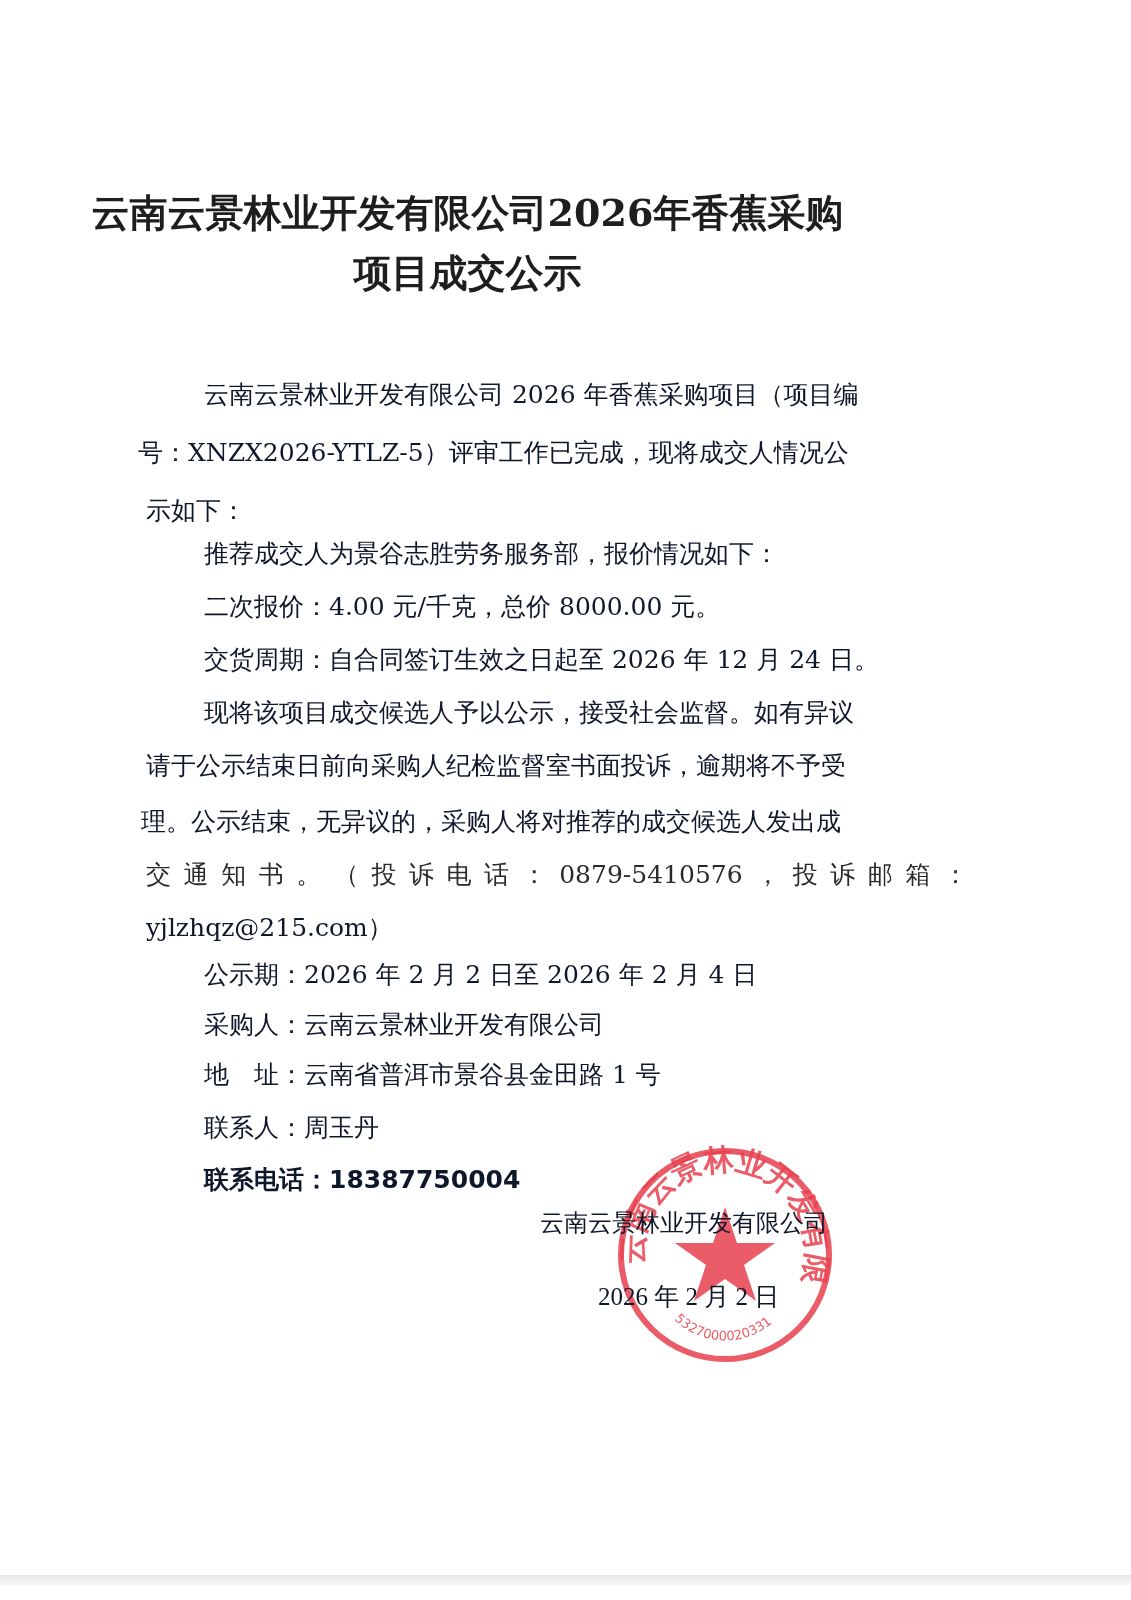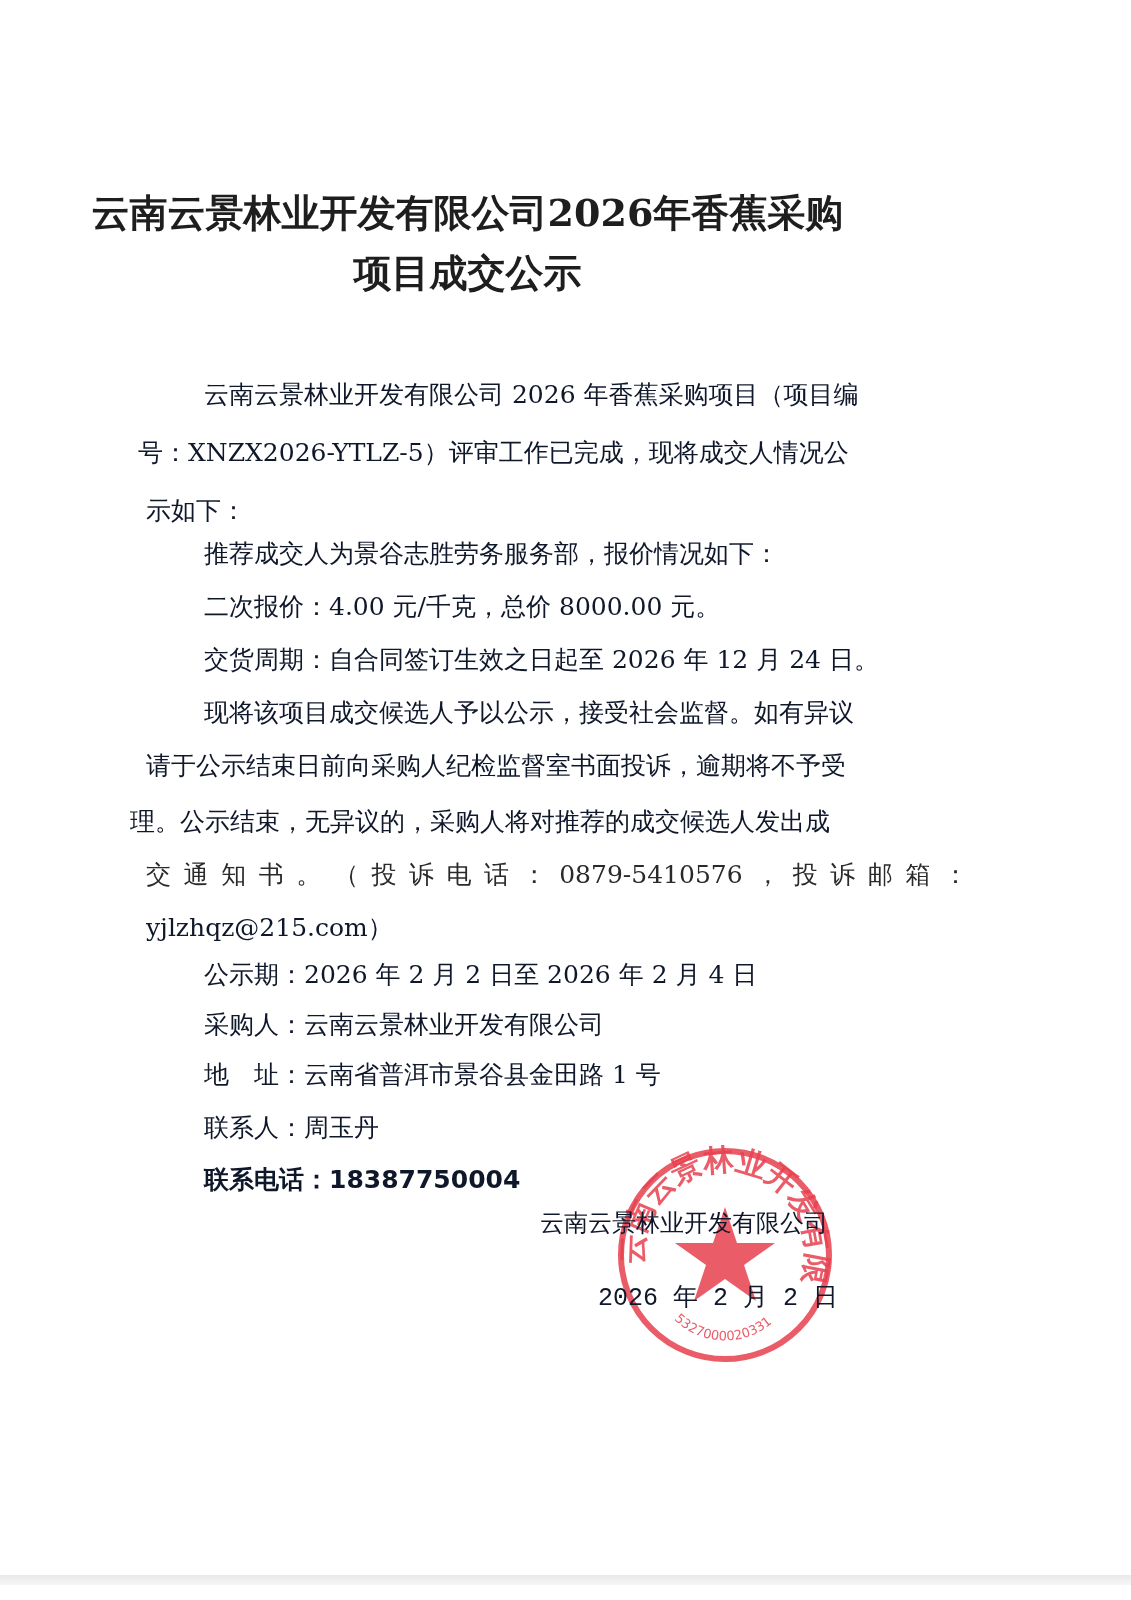--- a/index.html
+++ b/index.html
@@ -26,21 +26,21 @@
 <div class="line" style="left:204px;top:378px;">云南云景林业开发有限公司 2026 年香蕉采购项目（项目编</div>
 <div class="line" style="left:138px;top:436px;">号：XNZX2026-YTLZ-5）评审工作已完成，现将成交人情况公</div>
 <div class="line" style="left:146px;top:494px;">示如下：</div>
 
 <div class="line" style="left:204px;top:537px;">推荐成交人为景谷志胜劳务服务部，报价情况如下：</div>
 <div class="line" style="left:204px;top:590px;">二次报价：4.00 元/千克，总价 8000.00 元。</div>
 <div class="line" style="left:204px;top:643px;">交货周期：自合同签订生效之日起至 2026 年 12 月 24 日。</div>
 
 <div class="line" style="left:204px;top:696px;">现将该项目成交候选人予以公示，接受社会监督。如有异议</div>
 <div class="line" style="left:146px;top:749px;">请于公示结束日前向采购人纪检监督室书面投诉，逾期将不予受</div>
-<div class="line" style="left:130px;top:805px;text-align:right;">理。公示结束，无异议的，采购人将对推荐的成交候选人发出成</div>
+<div class="line" style="left:141px;top:805px;text-align:right;">理。公示结束，无异议的，采购人将对推荐的成交候选人发出成</div>
 <div class="just" style="top:858px;">交通知书。（投诉电话：0879-5410576，投诉邮箱：</div>
 <div class="line" style="left:146px;top:911px;">yjlzhqz@215.com）</div>
 
 <div class="line" style="left:204px;top:958px;">公示期：2026 年 2 月 2 日至 2026 年 2 月 4 日</div>
 <div class="line" style="left:204px;top:1008px;">采购人：云南云景林业开发有限公司</div>
 <div class="line" style="left:204px;top:1058px;">地　址：云南省普洱市景谷县金田路 1 号</div>
 <div class="line" style="left:204px;top:1111px;">联系人：周玉丹</div>
 <div class="line" style="left:204px;top:1163px;font-family:'DejaVu Sans','Liberation Sans',sans-serif;font-weight:bold;">联系电话：18387750004</div>
 
 <svg class="seal" viewBox="0 0 220 220">
@@ -52,15 +52,15 @@
   <text font-size="30" fill="#e8404f" opacity="0.85" font-family="DejaVu Sans, sans-serif" font-weight="bold">
     <textPath href="#arc" startOffset="2%">云南云景林业开发有限公司</textPath>
   </text>
   <polygon points="110,62 122,98 160,98 129,120 141,156 110,134 79,156 91,120 60,98 98,98" fill="#e8404f" opacity="0.85"></polygon>
   <text font-size="13" fill="#e8404f" opacity="0.85" font-family="DejaVu Sans, sans-serif">
     <textPath href="#arcb" startOffset="5%">5327000020331</textPath>
   </text>
 </svg>
 
 <div class="line" style="left:540px;top:1207px;font-family:'DejaVu Sans','Liberation Sans',sans-serif;font-size:24px;">云南云景林业开发有限公司</div>
-<div class="line" style="left:598px;top:1280px;font-family:Liberation Mono, monospace;font-size:25px;">2026 年 2 月 2 日</div>
+<div class="line" style="left:598px;top:1280px;font-family:Liberation Serif, serif;font-size:25px;">2026 年 2 月 2 日</div>
 
 <div class="bottom-edge"></div>
 
 </body></html>

